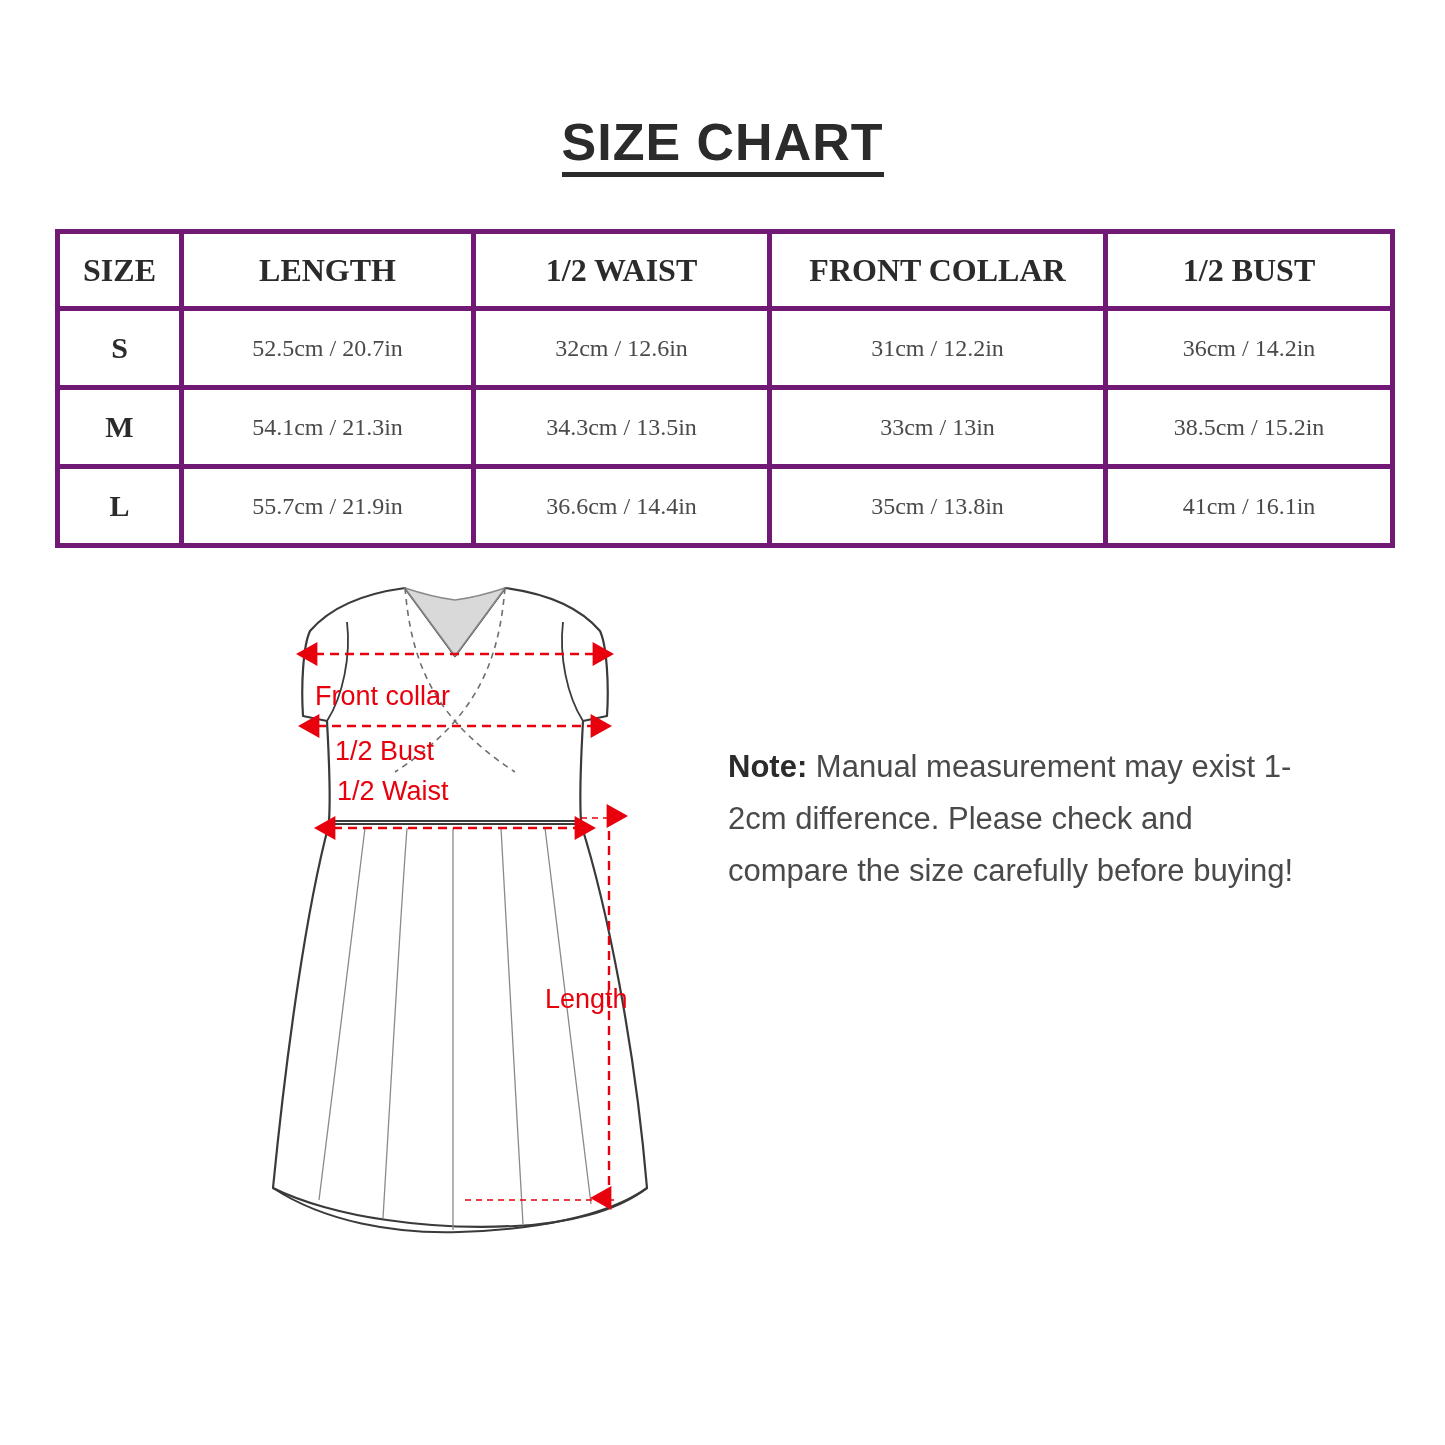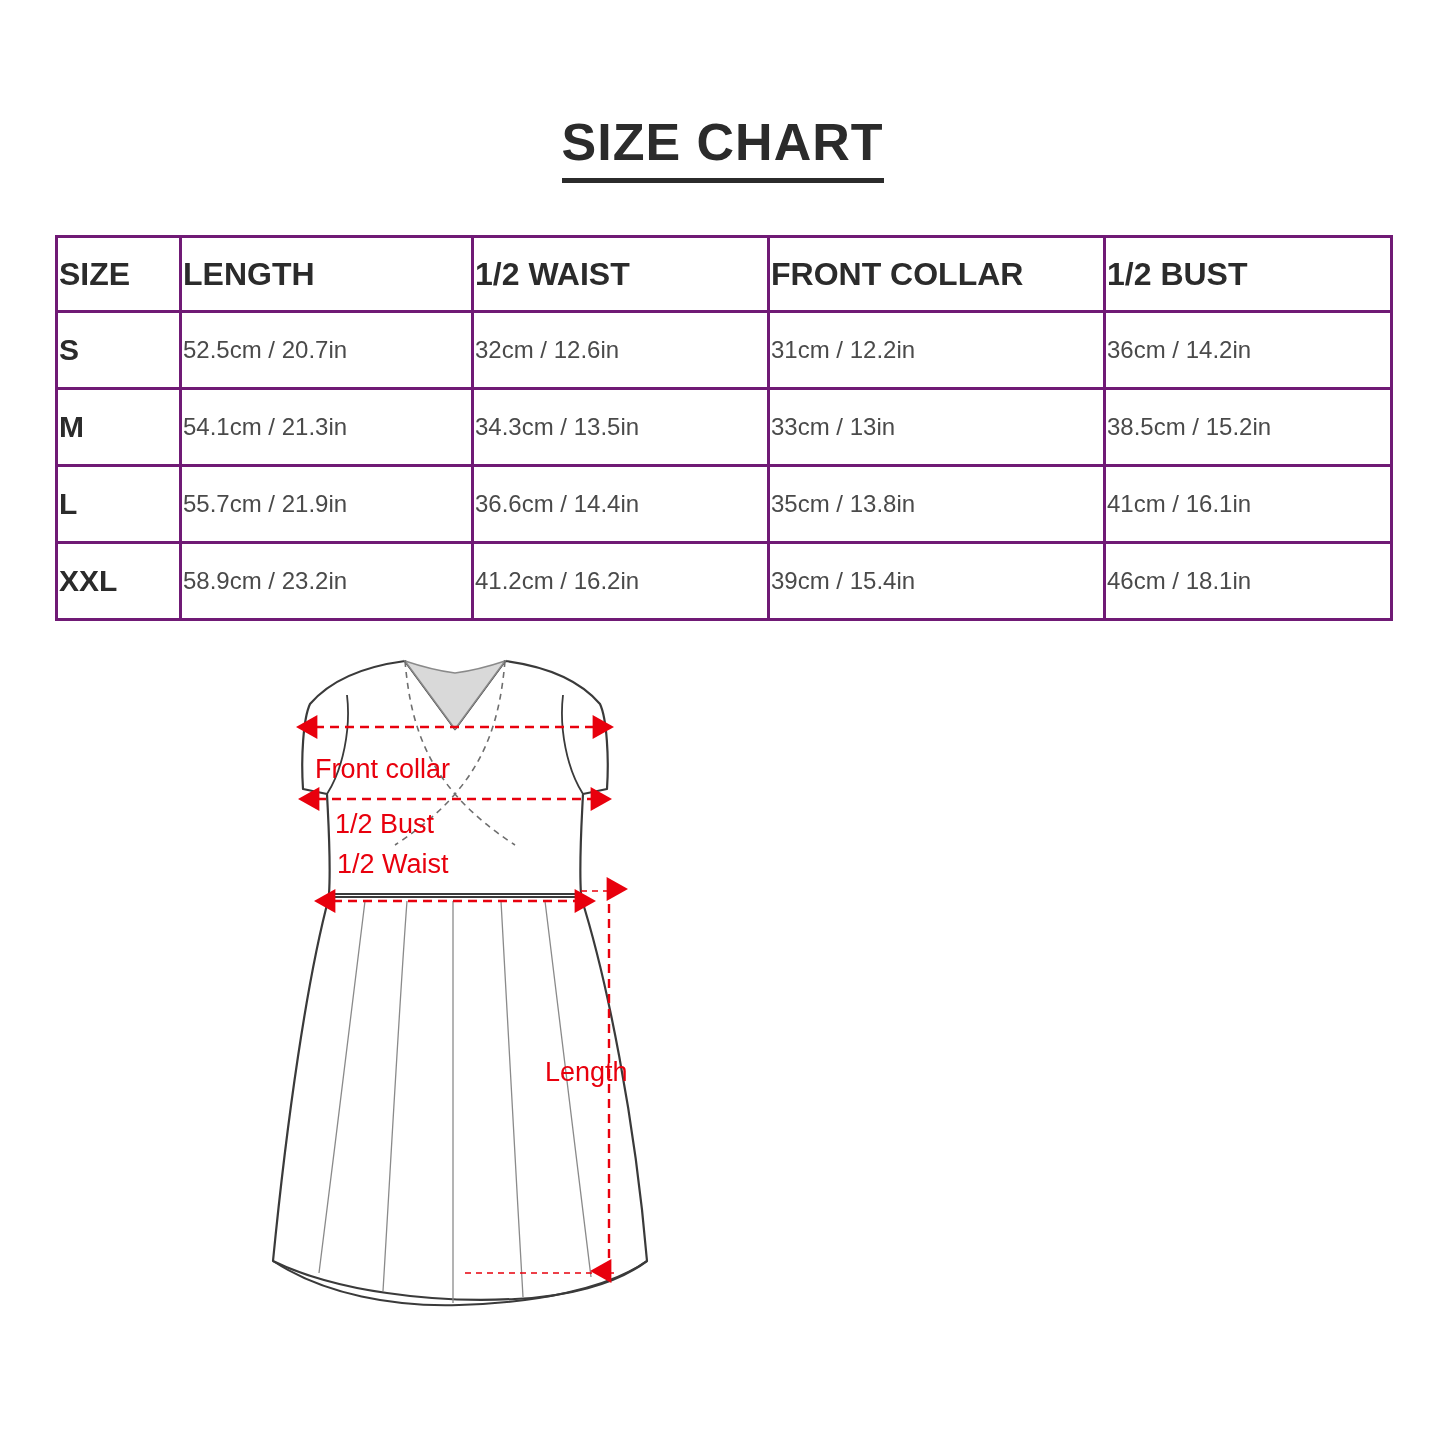--- a/index.html
+++ b/index.html
@@ -21,37 +21,38 @@
     text-align: center;
     padding-top: 112px;
   }
   .title {
     display: inline-block;
     font-size: 52px;
     font-weight: bold;
     letter-spacing: 1px;
     color: #2b2b2b;
     border-bottom: 5px solid #2b2b2b;
-    padding-bottom: 6px;
+    padding-bottom: 0;
   }
 
   
   .table-wrap {
     margin: 52px 55px 0 55px;
   }
   table.size-table {
     border-collapse: collapse;
     width: 1335px;
     table-layout: fixed;
   }
   table.size-table th,
   table.size-table td {
-    border: 3px solid #701a75;
-    text-align: left;
+    border: 5px solid #701a75;
+    text-align: center;
     vertical-align: middle;
+    font-family: Liberation Serif, serif;
   }
   table.size-table th {
     height: 70px;
     font-size: 32px;
     font-weight: bold;
     color: #2b2b2b;
   }
   table.size-table td {
     height: 72px;
     font-size: 24px;
@@ -149,27 +150,20 @@
         <td>33cm / 13in</td>
         <td>38.5cm / 15.2in</td>
       </tr>
       <tr>
         <td class="size-col">L</td>
         <td>55.7cm / 21.9in</td>
         <td>36.6cm / 14.4in</td>
         <td>35cm / 13.8in</td>
         <td>41cm / 16.1in</td>
       </tr>
-      <tr>
-        <td class="size-col">XXL</td>
-        <td>58.9cm / 23.2in</td>
-        <td>41.2cm / 16.2in</td>
-        <td>39cm / 15.4in</td>
-        <td>46cm / 18.1in</td>
-      </tr>
     </tbody>
   </table>
 </div>
 
 <div class="lower">
 
   <div class="dress-area">
     <svg width="480" height="700" viewBox="0 0 480 700">
 
       <path d="M95 55 C 120 26, 160 16, 190 12 L 240 80 L 290 12 C 320 16, 360 26, 385 55
@@ -227,14 +221,17 @@
       <line x1="366" y1="242" x2="400" y2="242" stroke="#e8000d" stroke-width="1.6" stroke-dasharray="6 5"></line>
       <line x1="250" y1="624" x2="400" y2="624" stroke="#e8000d" stroke-width="1.6" stroke-dasharray="6 5"></line>
     </svg>
 
     <span class="red-label lbl-collar">Front collar</span>
     <span class="red-label lbl-bust">1/2 Bust</span>
     <span class="red-label lbl-waist">1/2 Waist</span>
     <span class="red-label lbl-length">Length</span>
   </div>
 
+  <div class="note">
+    <b>Note:</b><span> Manual measurement may exist 1-2cm difference. Please check and compare the size carefully before buying!</span>
+  </div>
 
 </div>
 
 </body></html>

